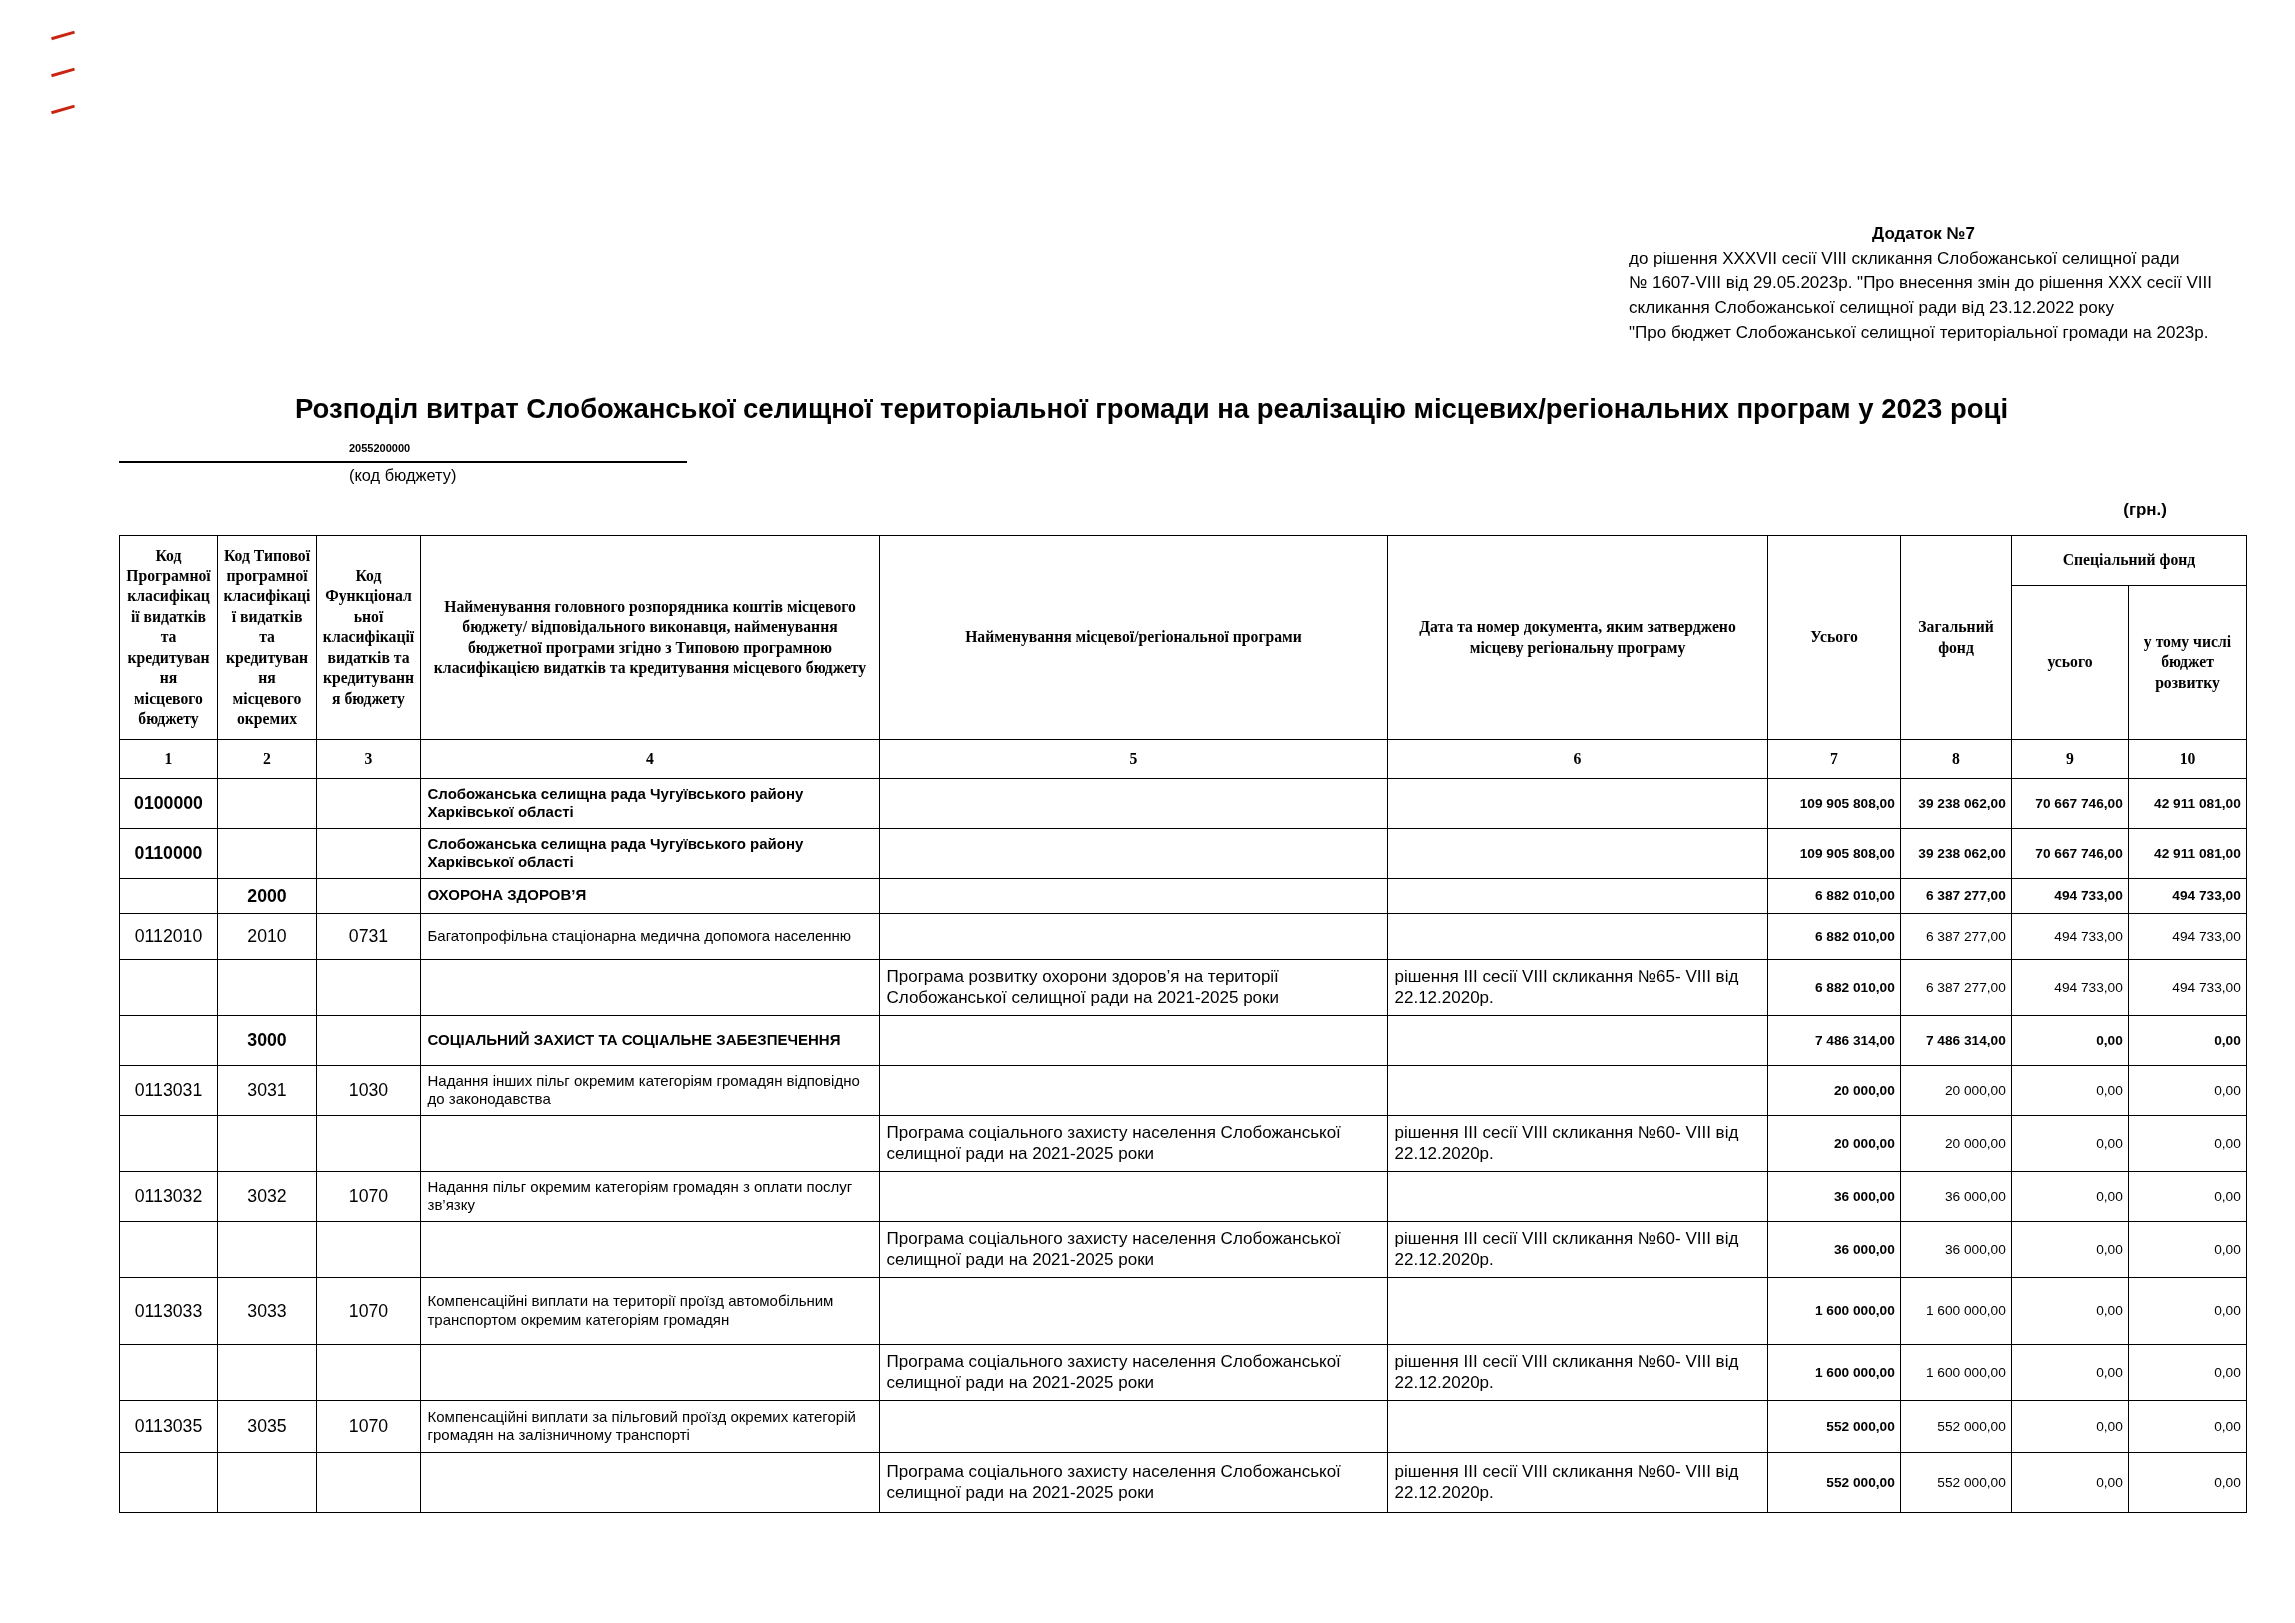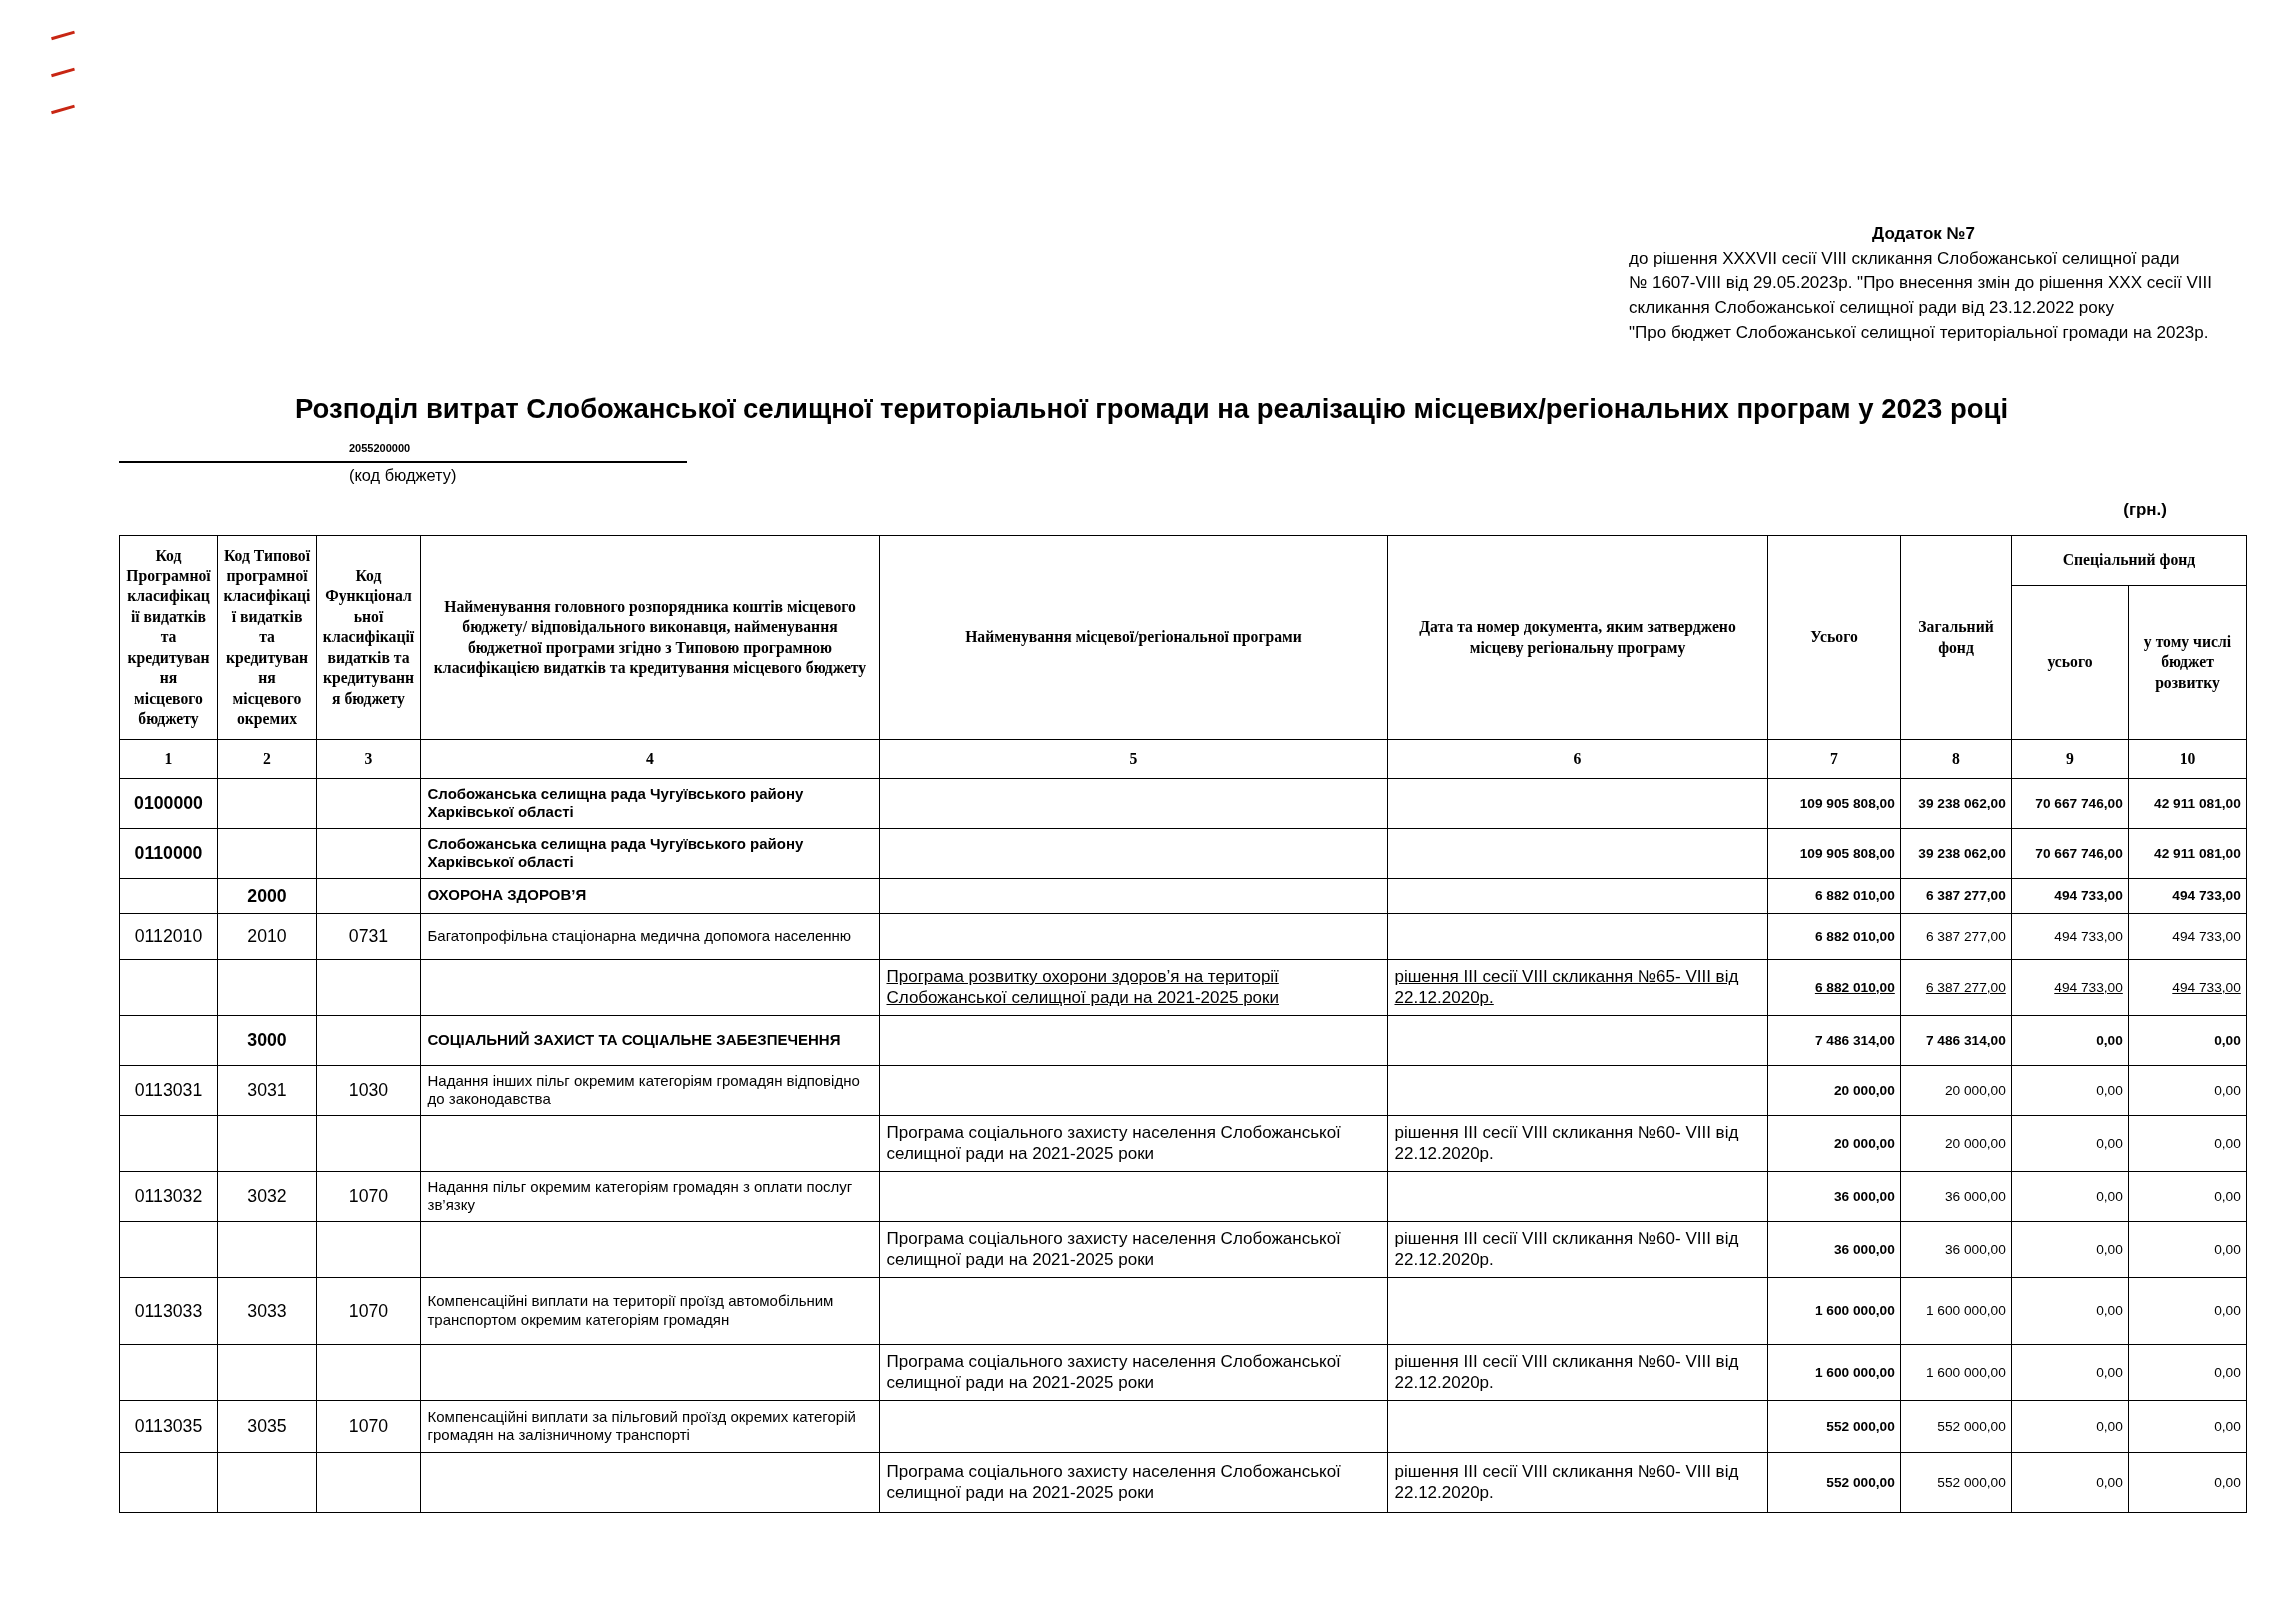--- a/index.html
+++ b/index.html
@@ -164,21 +164,21 @@
           <td class="c2">2010</td>
           <td class="c3">0731</td>
           <td class="c4">Багатопрофільна стаціонарна медична допомога населенню</td>
           <td class="c5"></td>
           <td class="c6"></td>
           <td class="c7">6 882 010,00</td>
           <td class="c8">6 387 277,00</td>
           <td class="c9">494 733,00</td>
           <td class="c10">494 733,00</td>
         </tr>
-        <tr style="height: 56px; text-decoration: underline;">
+        <tr style="height: 56px;">
           <td class="c1"></td>
           <td class="c2"></td>
           <td class="c3"></td>
           <td class="c4"></td>
           <td class="c5">Програма розвитку охорони здоров’я на території Слобожанської селищної ради на 2021-2025 роки</td>
           <td class="c6">рішення ІІІ сесії VIII скликання №65- VIII від 22.12.2020р.</td>
           <td class="c7">6 882 010,00</td>
           <td class="c8">6 387 277,00</td>
           <td class="c9">494 733,00</td>
           <td class="c10">494 733,00</td>

